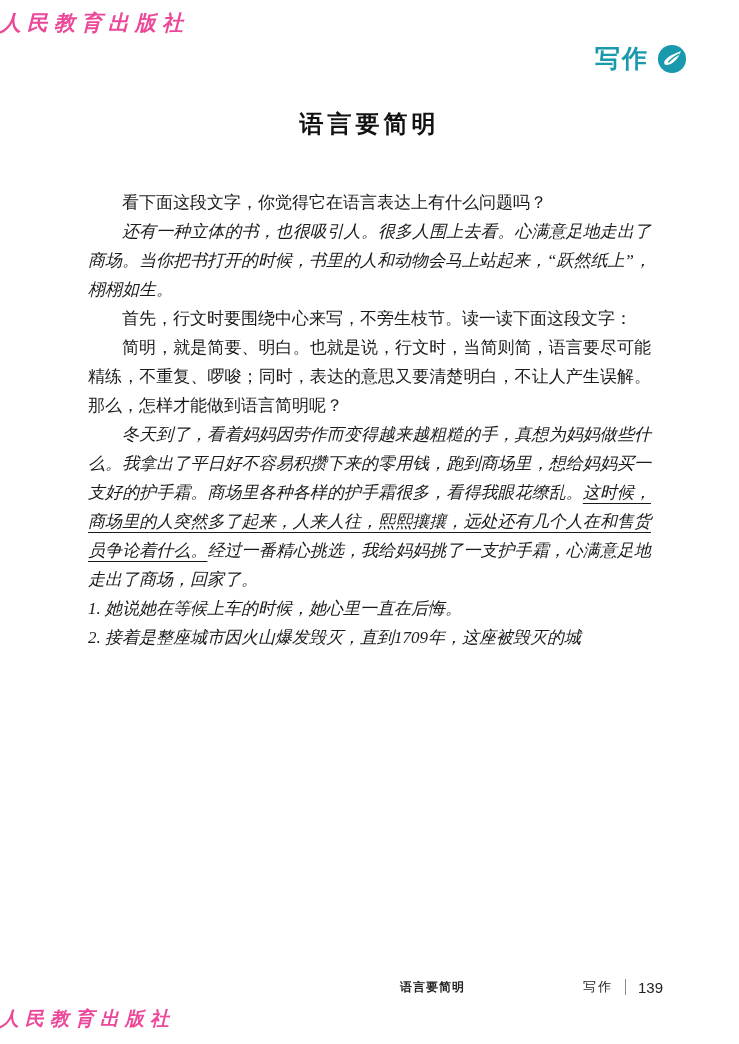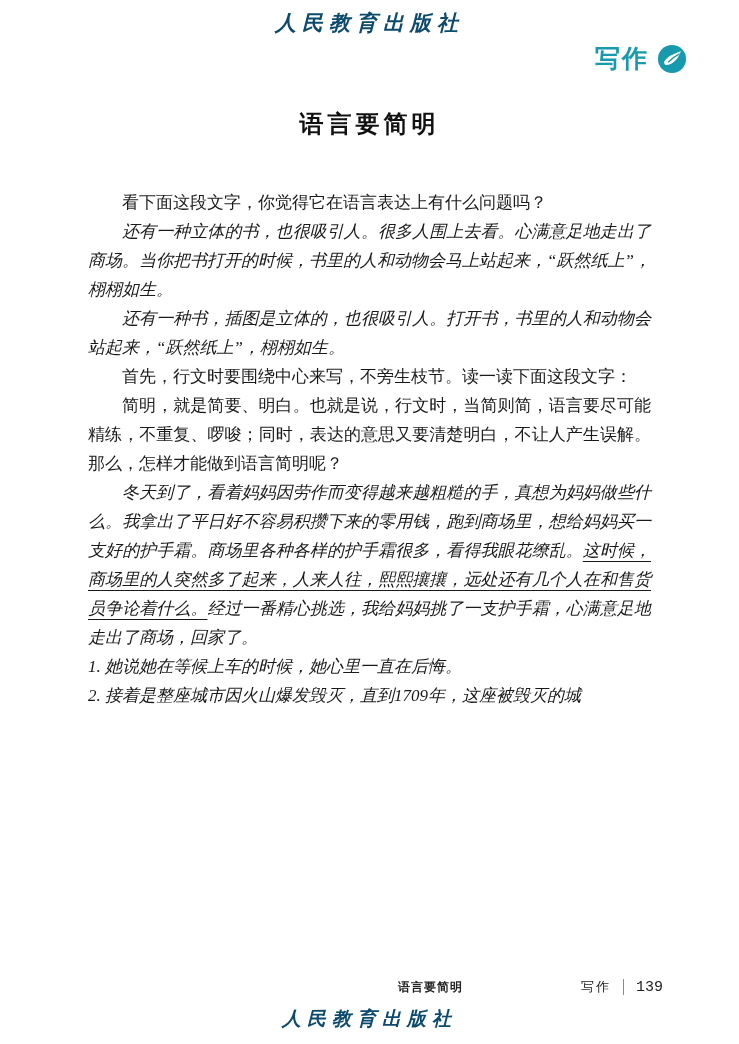--- a/index.html
+++ b/index.html
@@ -10,22 +10,21 @@
     width: 739px;
     height: 1044px;
     background: #ffffff;
     overflow: hidden;
     color: #1a1a1a;
   }
 
   
   .top-logo, .bottom-logo {
     width: 100%;
-    text-align: center;
-    color: #0c4a6e;
+    color: #ec4899;
     font-style: italic;
     font-weight: bold;
     letter-spacing: 6px;
     font-size: 21px;
     line-height: 26px;
   }
   .top-logo { padding-top: 10px; }
   .bottom-logo { position: absolute; bottom: 12px; left: 0; font-size: 19px; }
 
   
@@ -104,21 +103,21 @@
   }
   .footer-divider {
     width: 1px;
     height: 16px;
     background: #8a8a8a;
     margin: 0 12px;
   }
   .footer-page {
     font-size: 15px;
     color: #222;
-    font-family: Liberation Mono, monospace;
+    font-family: Liberation Sans, sans-serif;
   }
 </style>
 </head>
 <body>
 
 <div class="page">
 
   <div class="top-logo">人民教育出版社</div>
 
   <div class="section-badge">
@@ -130,21 +129,20 @@
         <path d="M12 19.5 C 16 15, 20 12.5, 24 10.5" stroke="#1899ae" stroke-width="1.4" fill="none"></path>
       </svg>
     </span>
   </div>
 
   <h1 class="title">语言要简明</h1>
 
   <div class="content">
     <p class="normal">看下面这段文字，你觉得它在语言表达上有什么问题吗？</p>
     <p class="example">还有一种立体的书，也很吸引人。很多人围上去看。心满意足地走出了商场。当你把书打开的时候，书里的人和动物会马上站起来，“跃然纸上”，栩栩如生。</p>
-    <p class="example">还有一种书，插图是立体的，也很吸引人。打开书，书里的人和动物会站起来，“跃然纸上”，栩栩如生。</p>
     <p class="normal">首先，行文时要围绕中心来写，不旁生枝节。读一读下面这段文字：</p>
     <p class="normal">简明，就是简要、明白。也就是说，行文时，当简则简，语言要尽可能精练，不重复、啰唆；同时，表达的意思又要清楚明白，不让人产生误解。那么，怎样才能做到语言简明呢？</p>
     <p class="example"><span>冬天到了，看着妈妈因劳作而变得越来越粗糙的手，真想为妈妈做些什么。我拿出了平日好不容易积攒下来的零用钱，跑到商场里，想给妈妈买一支好的护手霜。商场里各种各样的护手霜很多，看得我眼花缭乱。</span><span class="underline">这时候，商场里的人突然多了起来，人来人往，熙熙攘攘，远处还有几个人在和售货员争论着什么。</span><span>经过一番精心挑选，我给妈妈挑了一支护手霜，心满意足地走出了商场，回家了。</span></p>
     <p class="numbered">1. 她说她在等候上车的时候，她心里一直在后悔。</p>
     <p class="numbered">2. 接着是整座城市因火山爆发毁灭，直到1709年，这座被毁灭的城</p>
   </div>
 
   <div class="footer">
     <span class="footer-chapter">语言要简明</span>
     <span class="footer-section">写作</span>

